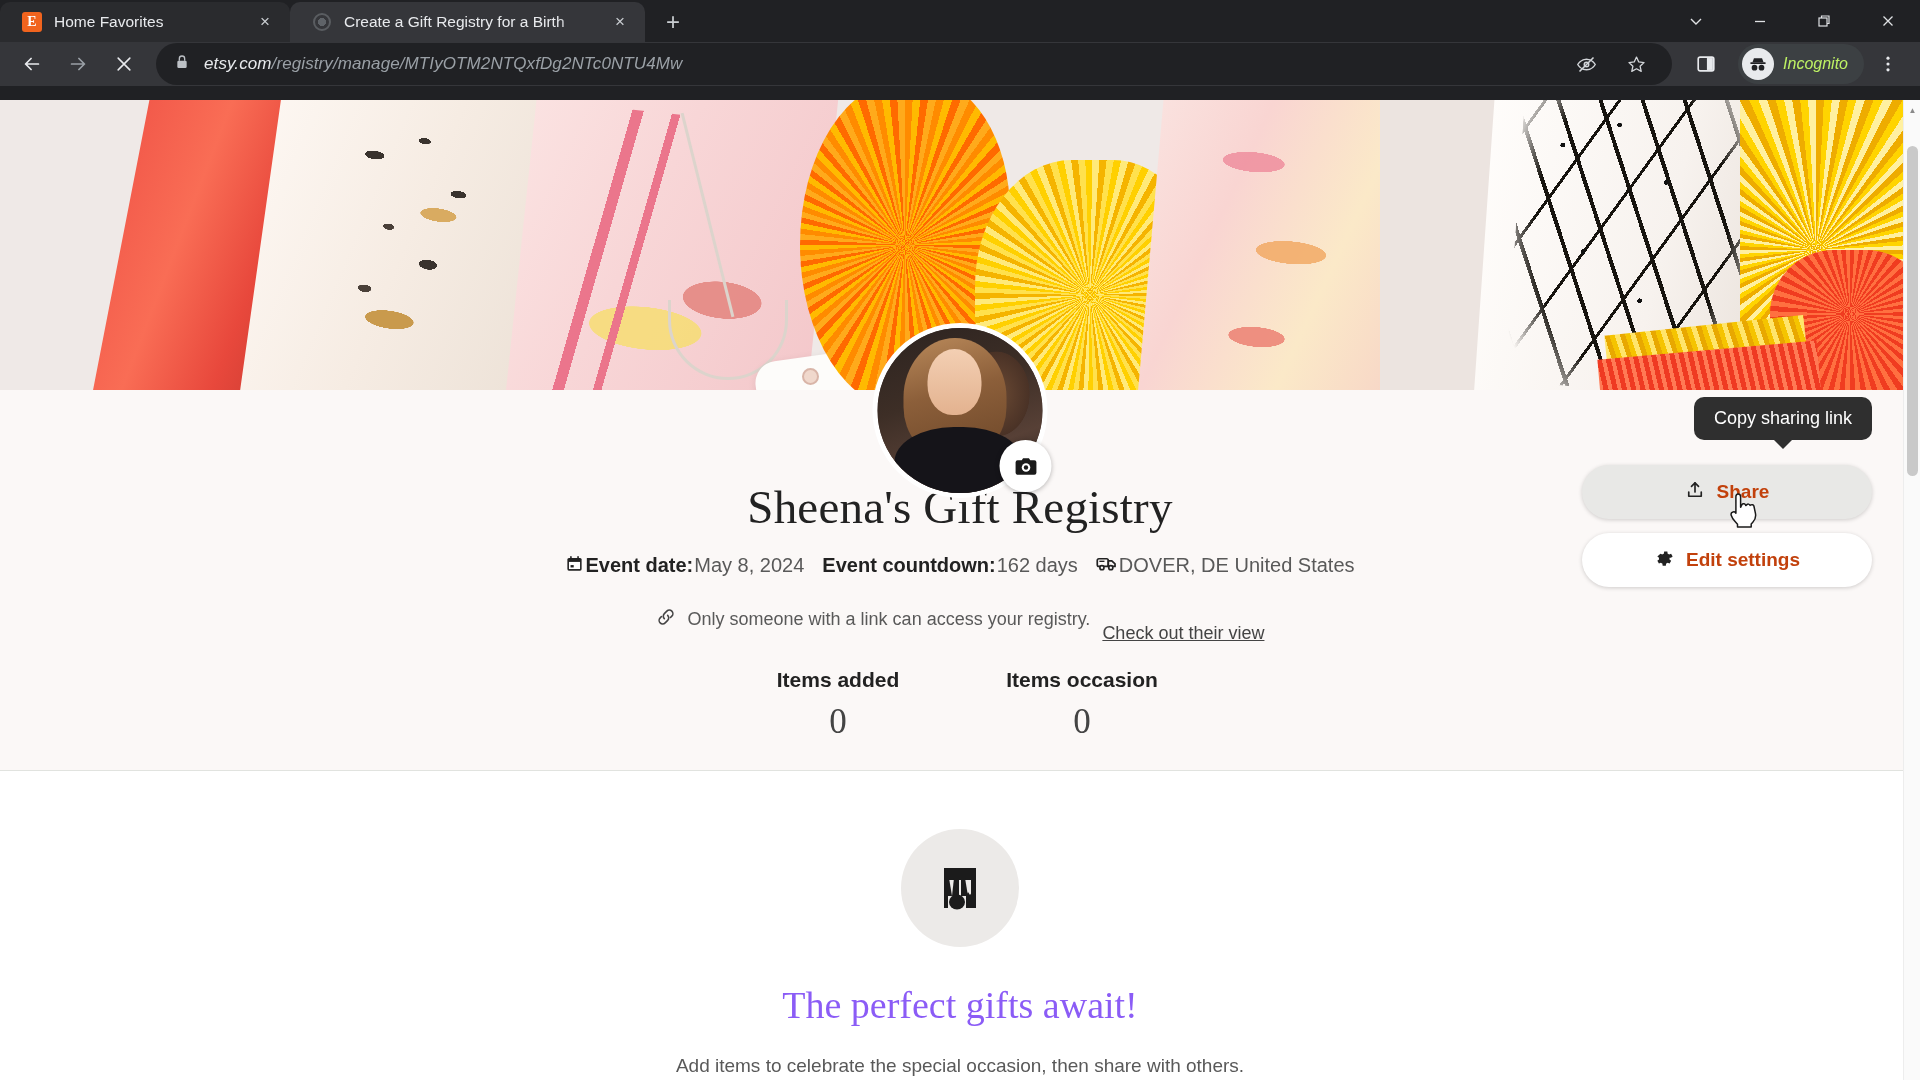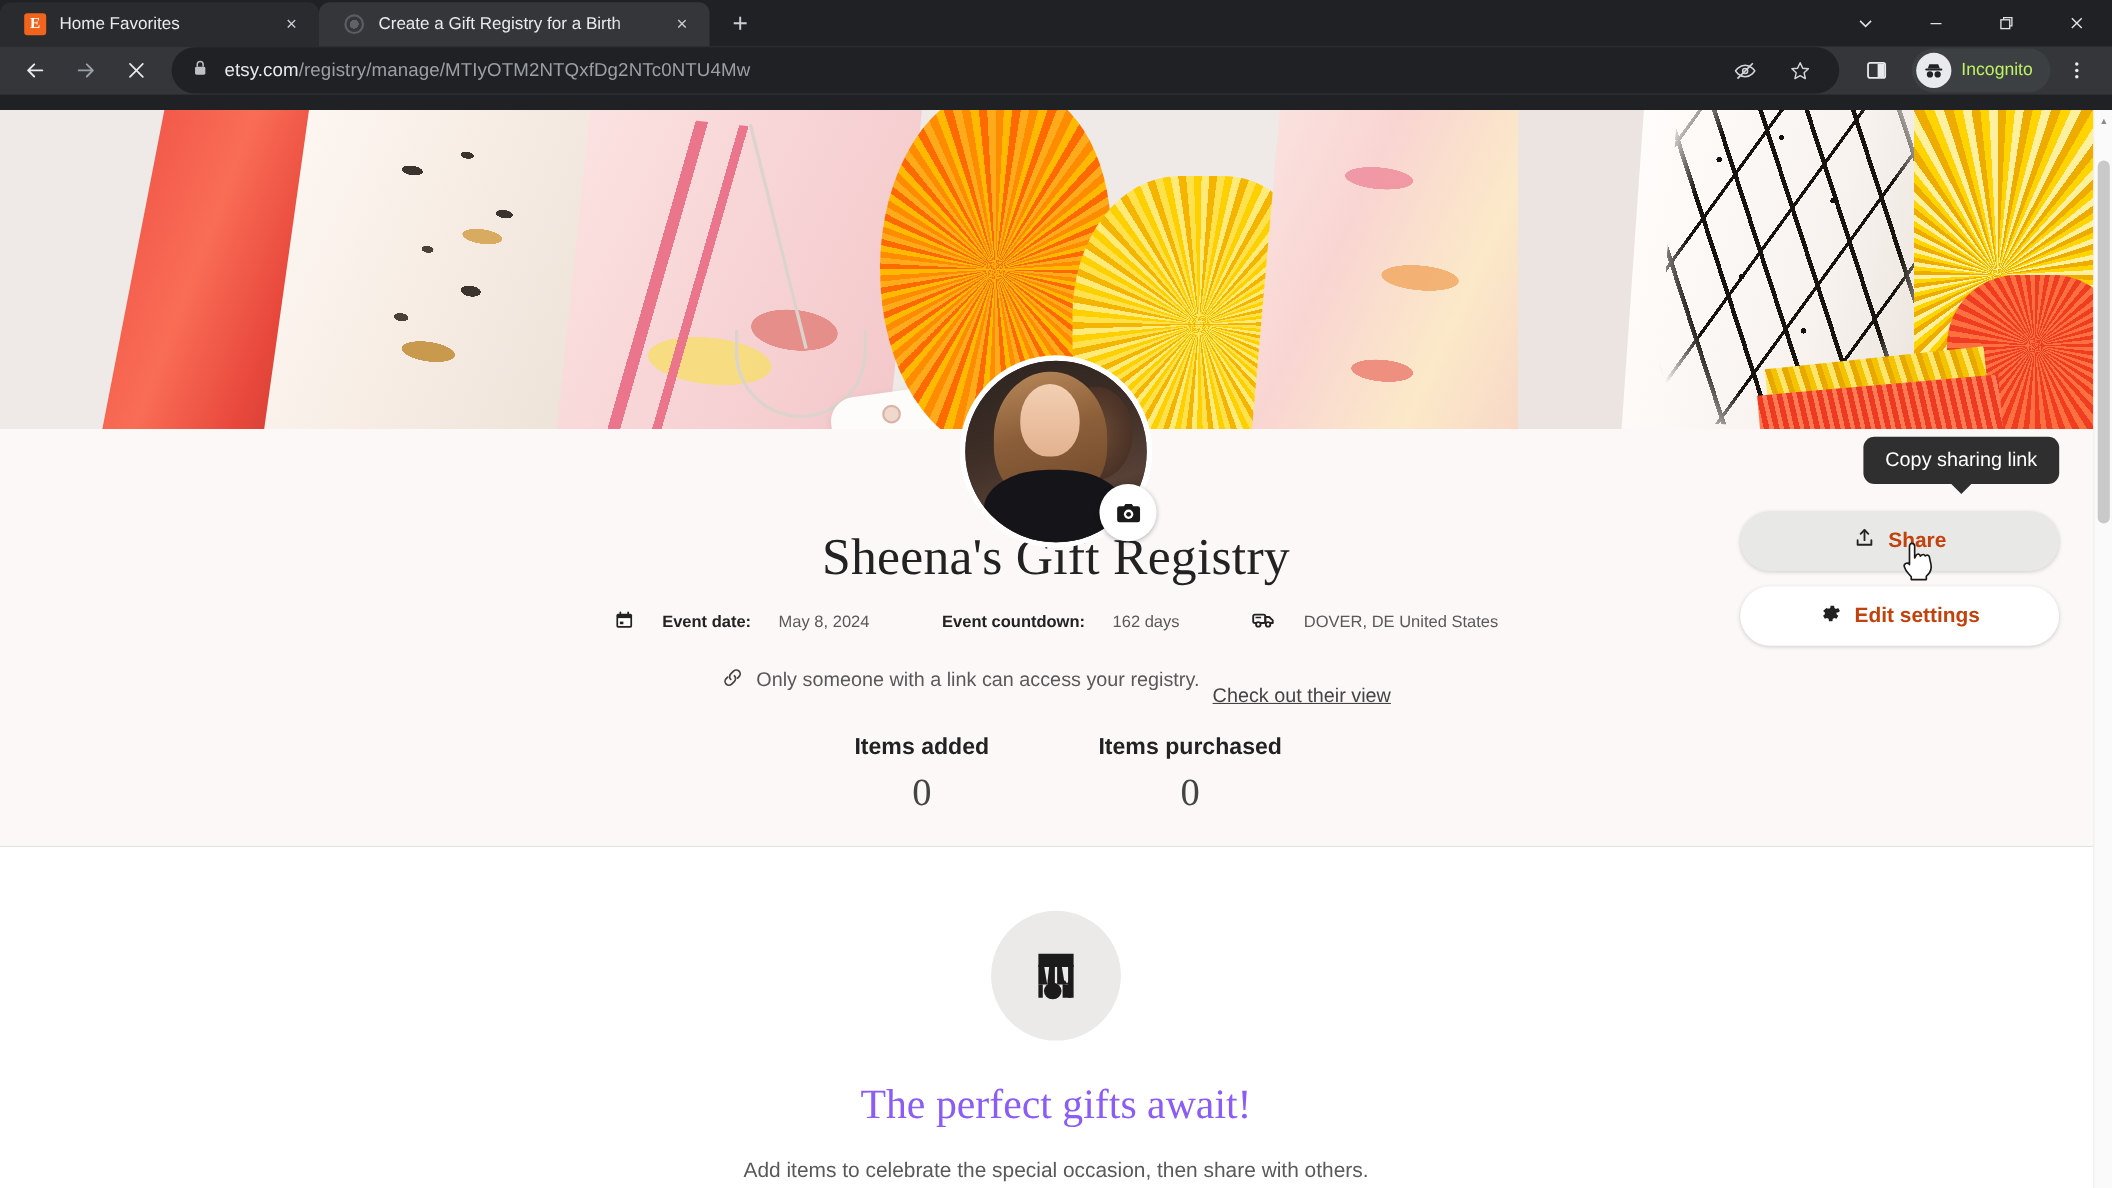--- a/index.html
+++ b/index.html
@@ -64,21 +64,21 @@
     display: flex; align-items: center;
   }
   .win-btn {
     width: 64px; height: 42px; display: flex; align-items: center;
     justify-content: center; color: #e0e2e5;
   }
   .win-btn svg { display: block; }
 
   .toolbar {
     height: 44px; background: #35363a;
-    display: flex; align-items: center; padding: 0 10px; gap: 2px;
+    display: flex; align-items: center; padding: 0 10px; gap: 2px; font-style: italic;
   }
   .tb-icon {
     width: 44px; height: 44px; border-radius: 50%;
     display: flex; align-items: center; justify-content: center;
     color: #e8eaed; flex: 0 0 44px;
   }
   .omnibox {
     flex: 1; height: 42px; background: #202124;
     border-radius: 21px; display: flex; align-items: center;
     padding: 0 14px 0 18px; margin-left: 8px; gap: 14px;
@@ -183,22 +183,22 @@
     text-align: center; padding-top: 90px;
     background: linear-gradient(#fbf8f7, #fbf8f7);
   }
   .reg-title {
     font-family: "Liberation Serif", serif;
     font-size: 47px; color: #222222; font-weight: 400;
     letter-spacing: 0.2px;
   }
   .meta-row {
     margin-top: 19px; display: flex; align-items: center;
-    justify-content: center; gap: 25px;
-    font-size: 15px; color: #595959;
+    justify-content: center; gap: 1px;
+    font-size: 20px; color: #595959;
   }
   .meta-row .lbl { color: #222; font-weight: bold; }
   .meta-sep { width: 16px; }
   .privacy-row {
     margin-top: 17px; display: flex; align-items: center;
     justify-content: center; gap: 12px;
     font-size: 18px; color: #595959;
   }
   .privacy-row a { color: #444; text-decoration: underline; margin-top: 28px; }
   .stats {
@@ -529,21 +529,21 @@
         <span>Only someone with a link can access your registry.</span>
         <a href="#">Check out their view</a>
       </div>
 
       <div class="stats">
         <div class="stat">
           <div class="stat-label">Items added</div>
           <div class="stat-value">0</div>
         </div>
         <div class="stat">
-          <div class="stat-label">Items purchased</div>
+          <div class="stat-label">Items occasion</div>
           <div class="stat-value">0</div>
         </div>
       </div>
 
       <div class="divider"></div>
     </div>
 
     <div class="empty">
       <div class="empty-icon">
         <svg width="64" height="64" viewBox="0 0 64 64">

